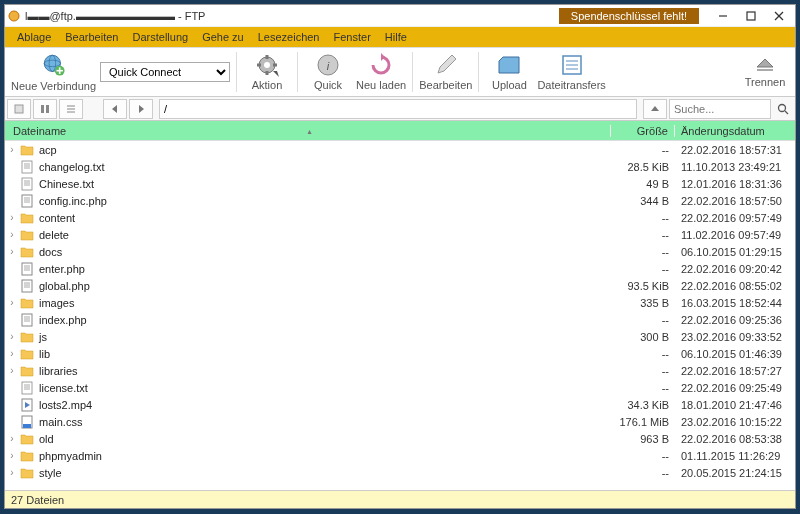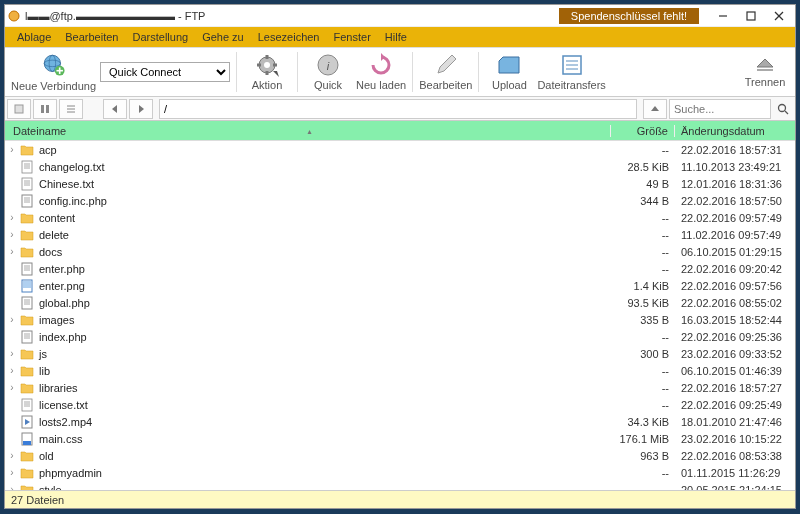--- a/index.html
+++ b/index.html
@@ -316,32 +316,20 @@
           </svg>
         </span>
         <span class="name">enter.php</span>
         <span class="size">--</span>
         <span class="date">22.02.2016 09:20:42</span>
       </div>
       <div class="row">
         <span class="expand"></span>
         <span class="icon">
           <svg width="12" height="14" viewBox="0 0 12 14">
-            <rect x="1" y="1" width="10" height="12" fill="#fff" stroke="#4a80c0"></rect>
-            <rect x="2" y="2" width="8" height="7" fill="#b0d0f0"></rect>
-          </svg>
-        </span>
-        <span class="name">enter.png</span>
-        <span class="size">1.4 KiB</span>
-        <span class="date">22.02.2016 09:57:56</span>
-      </div>
-      <div class="row">
-        <span class="expand"></span>
-        <span class="icon">
-          <svg width="12" height="14" viewBox="0 0 12 14">
             <rect x="1" y="1" width="10" height="12" fill="#fff" stroke="#888"></rect>
             <line x1="3" y1="4" x2="9" y2="4" stroke="#aaa"></line>
             <line x1="3" y1="6" x2="9" y2="6" stroke="#aaa"></line>
             <line x1="3" y1="8" x2="9" y2="8" stroke="#aaa"></line>
           </svg>
         </span>
         <span class="name">global.php</span>
         <span class="size">93.5 KiB</span>
         <span class="date">22.02.2016 08:55:02</span>
       </div>

